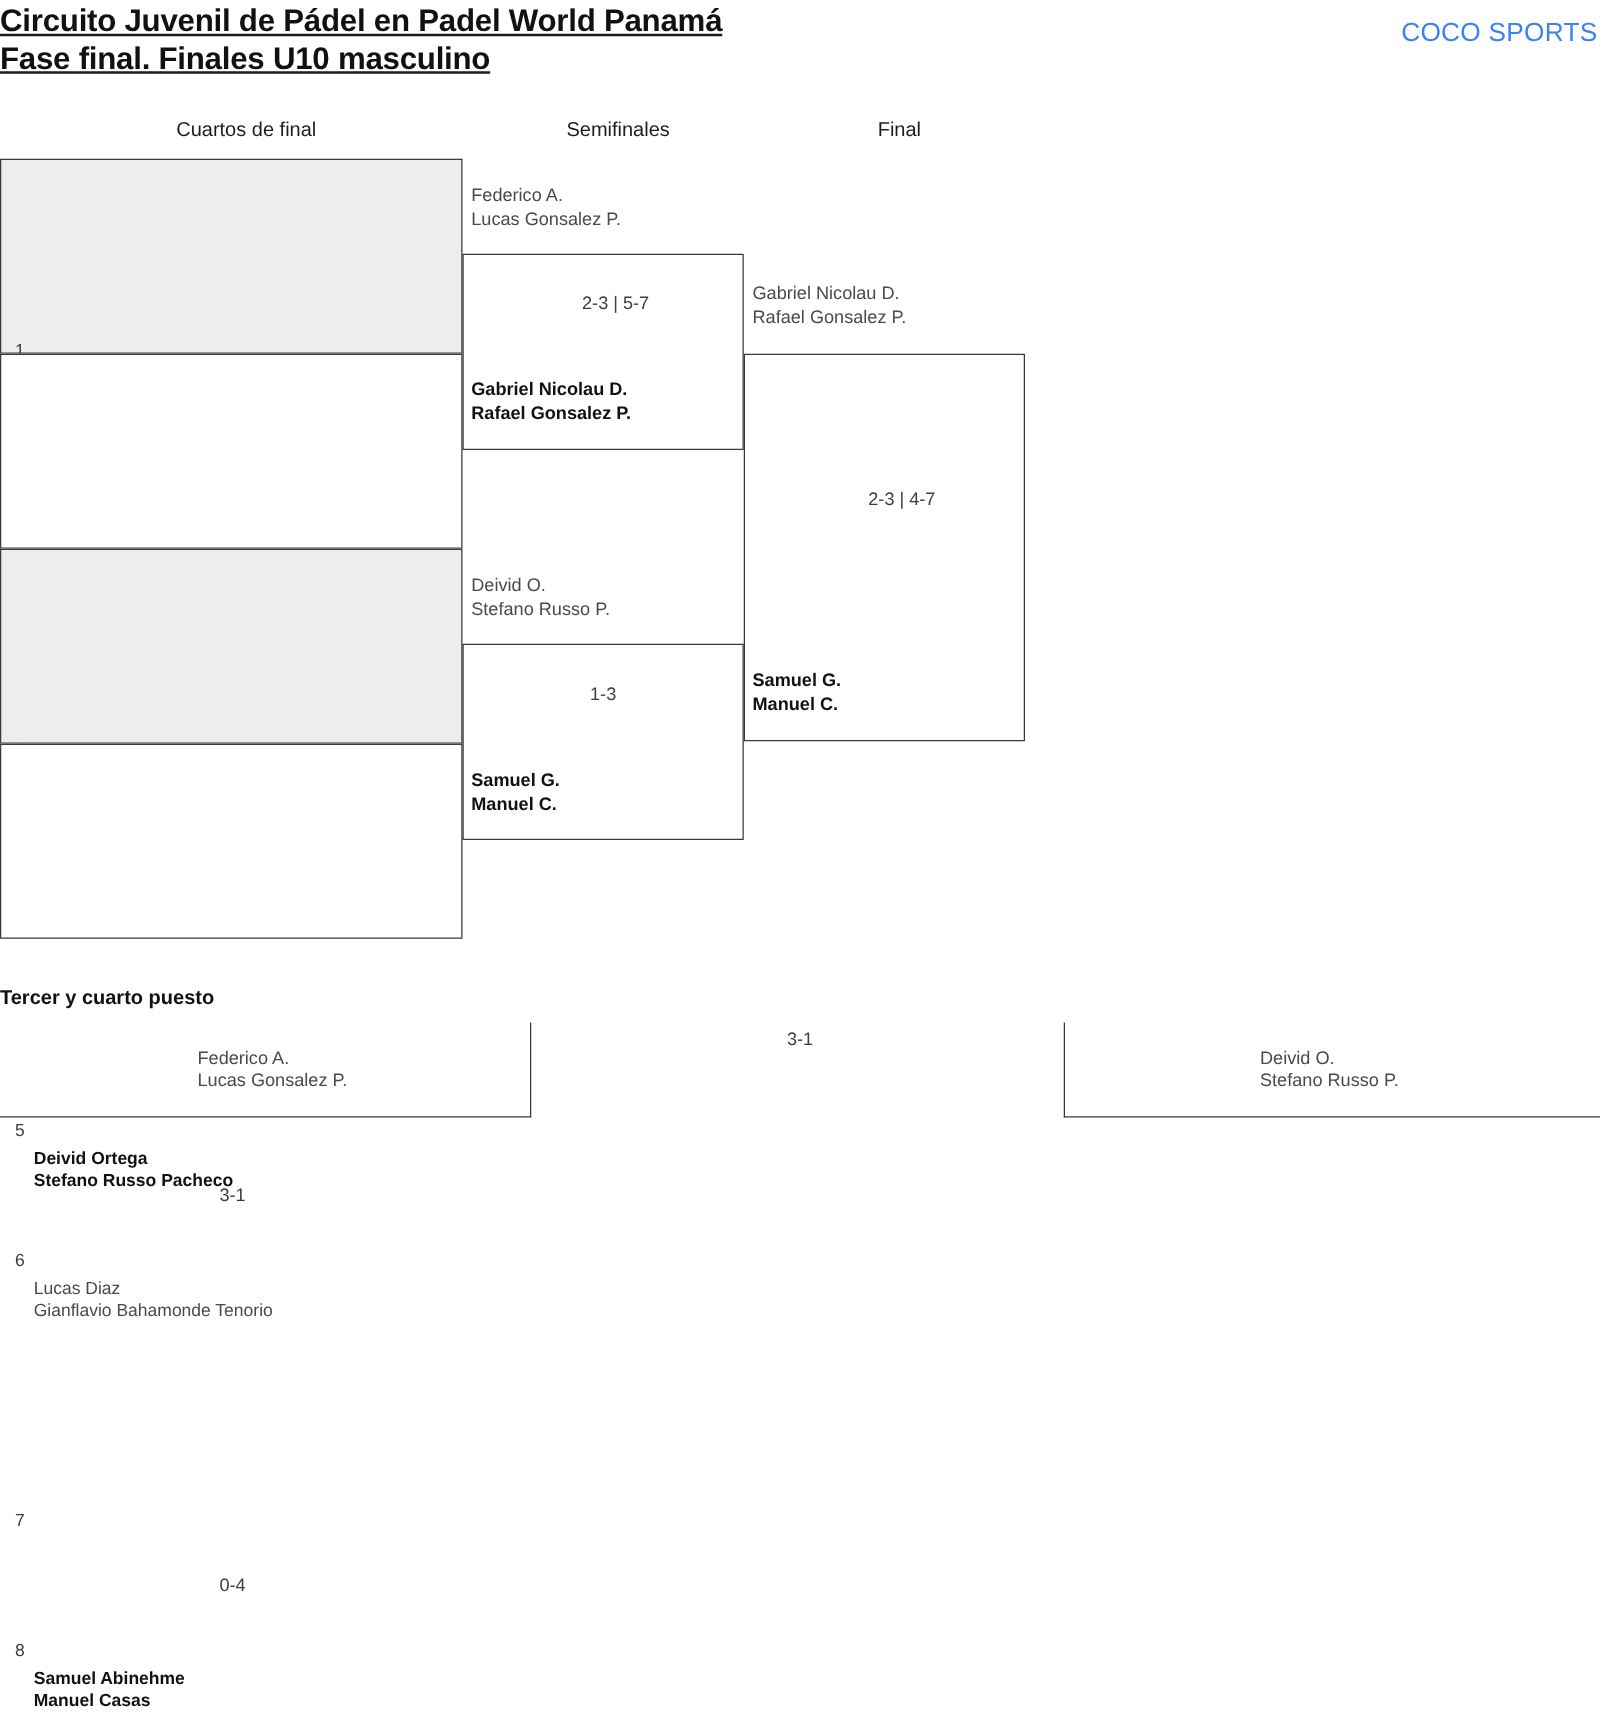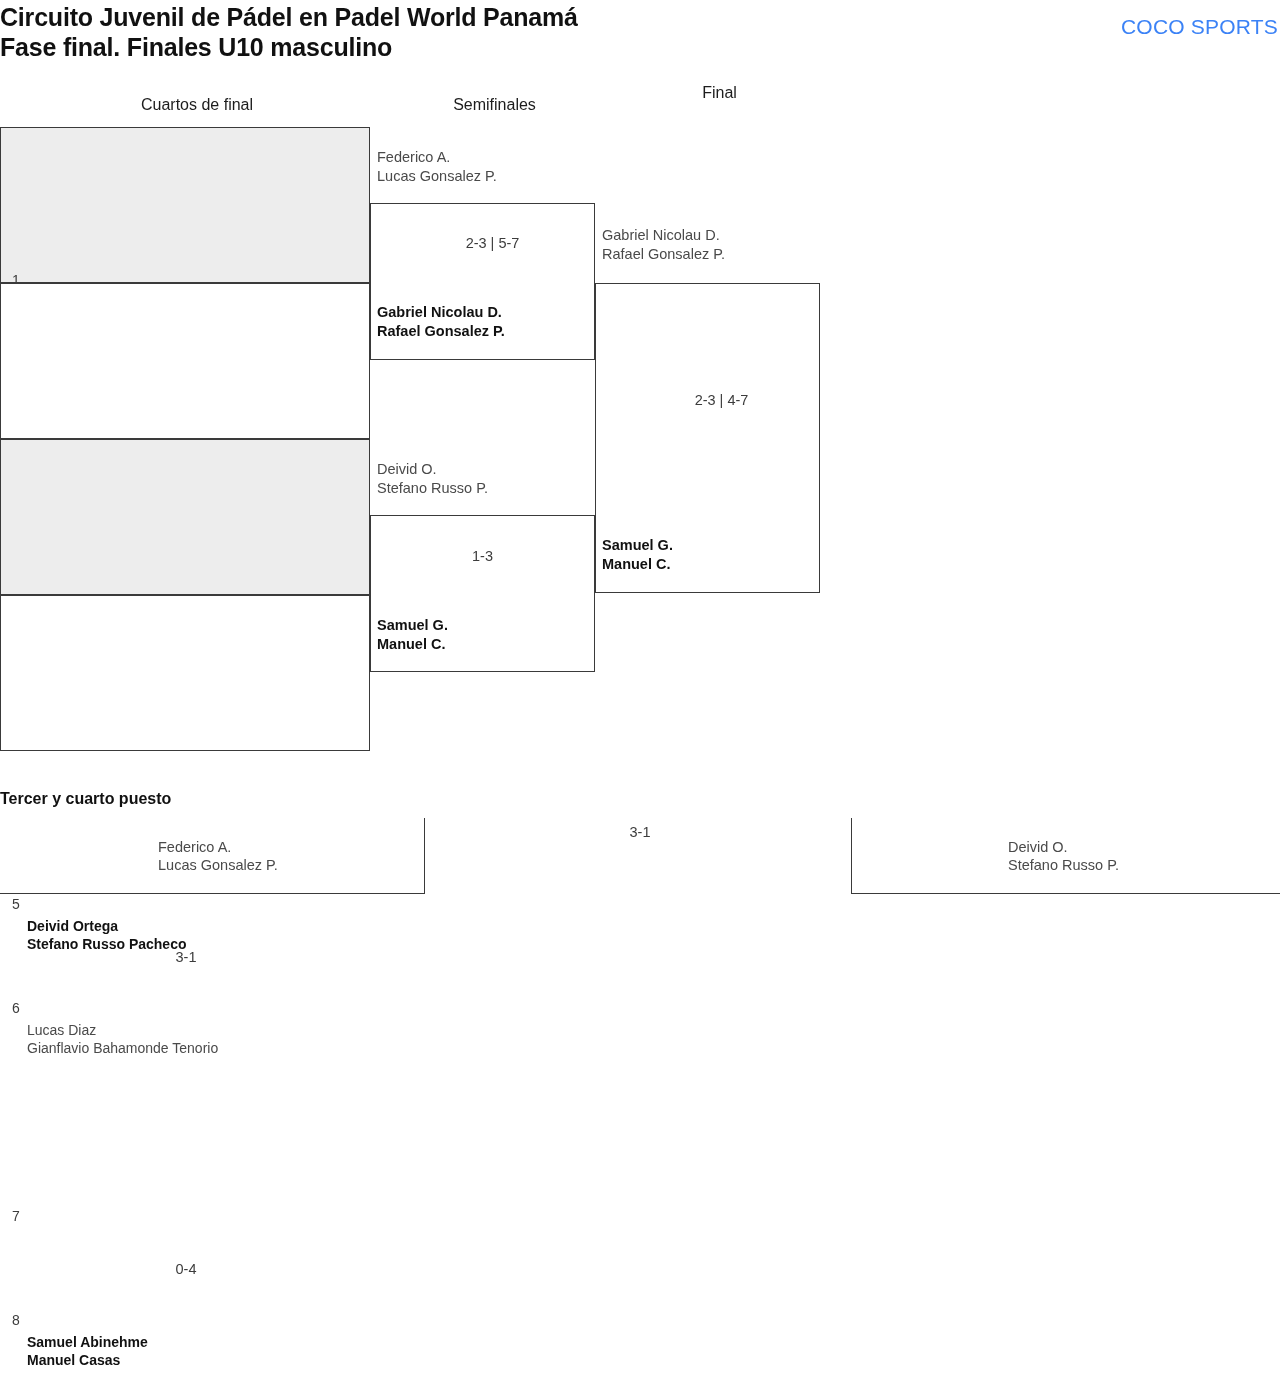--- a/index.html
+++ b/index.html
@@ -17,20 +17,21 @@
     color: #1d1d1d;
     overflow: hidden;
   }
 
   
   .title-block {
     position: absolute;
     left: 0px;
     top: 2px;
     width: 900px;
+    text-decoration: underline;
   }
   .title-line {
     font-size: 25px;
     font-weight: 700;
     line-height: 30px;
     letter-spacing: -0.2px;
     color: #111111;
     white-space: nowrap;
   }
   .brand {
@@ -49,21 +50,21 @@
     position: absolute;
     font-size: 16px;
     font-weight: 400;
     color: #1d1d1d;
     white-space: nowrap;
     text-align: center;
     padding-left: 24px;
   }
   #rh-0 { left: 0px;   top: 96px; width: 370px; }
   #rh-1 { left: 370px; top: 96px; width: 225px; }
-  #rh-2 { left: 595px; top: 84px; width: 225px; }
+  #rh-2 { left: 595px; top: 96px; width: 225px; }
 
   
   .bracket {
     position: absolute;
     left: 0px;
     top: 0px;
     width: 900px;
     height: 780px;
   }
 

